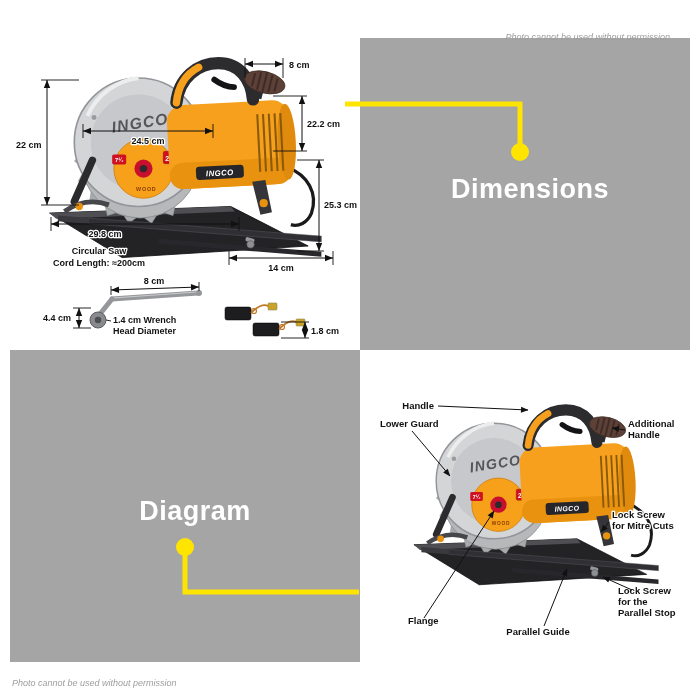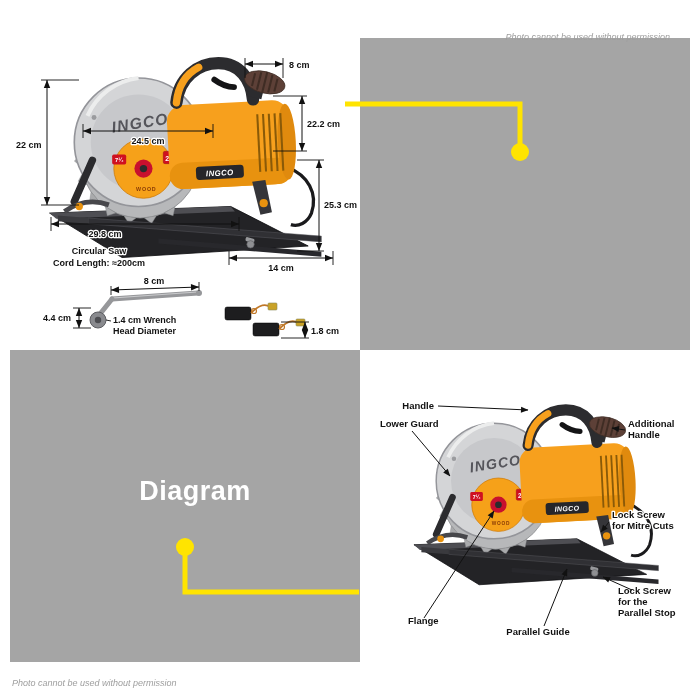--- a/index.html
+++ b/index.html
@@ -4,21 +4,21 @@
 <style>
   html,body{margin:0;padding:0;background:#ffffff;}
   #canvas{position:relative;width:700px;height:700px;background:#ffffff;overflow:hidden;
           font-family:"Liberation Sans",sans-serif;}
   .gray-panel{position:absolute;background:#a5a5a5;}
   #panel-dimensions{left:360px;top:38px;width:330px;height:312px;}
   #panel-diagram{left:10px;top:350px;width:350px;height:312px;}
   .section-label{position:absolute;color:#ffffff;font-size:27px;font-weight:700;
                  text-align:center;letter-spacing:0.5px;}
   #label-dimensions{left:440px;top:174px;width:180px;}
-  #label-diagram{left:115px;top:476px;width:160px;}
+  #label-diagram{left:115px;top:496px;width:160px;}
   .watermark{position:absolute;font-size:9px;font-style:italic;color:#9e9e9e;margin-top:8px;}
   #watermark-top{right:30px;top:24px;}
   #watermark-bottom{left:12px;top:670px;}
   #callout-overlay{position:absolute;left:0;top:0;width:700px;height:700px;pointer-events:none;}
   #dim-figure{position:absolute;left:15px;top:8px;width:345px;height:340px;}
   #diag-figure{position:absolute;left:360px;top:350px;width:340px;height:340px;}
   .dim-line{stroke:#111;stroke-width:1;marker-start:url(#ma);marker-end:url(#ma);}
   .tick{stroke:#111;stroke-width:0.9;}
   .leader{stroke:#111;stroke-width:1;fill:none;marker-end:url(#la);}
   .dim-label{font:700 9px "Liberation Sans",sans-serif;fill:#111;
@@ -288,18 +288,19 @@
     </g>
   </svg>
 
   <svg id="callout-overlay">
     <polyline class="yellow-line" points="345,104 520,104 520,145"></polyline>
     <circle cx="520" cy="152" r="9" fill="#ffe400"></circle>
     <circle cx="185" cy="547" r="9" fill="#ffe400"></circle>
     <polyline class="yellow-line" points="185,554 185,592 359,592"></polyline>
   </svg>
 
+  <div class="section-label" id="label-dimensions">Dimensions</div>
   <div class="section-label" id="label-diagram">Diagram</div>
 
   <div class="watermark" id="watermark-top">Photo cannot be used without permission</div>
   <div class="watermark" id="watermark-bottom">Photo cannot be used without permission</div>
 
 </div>
 
 </body></html>

